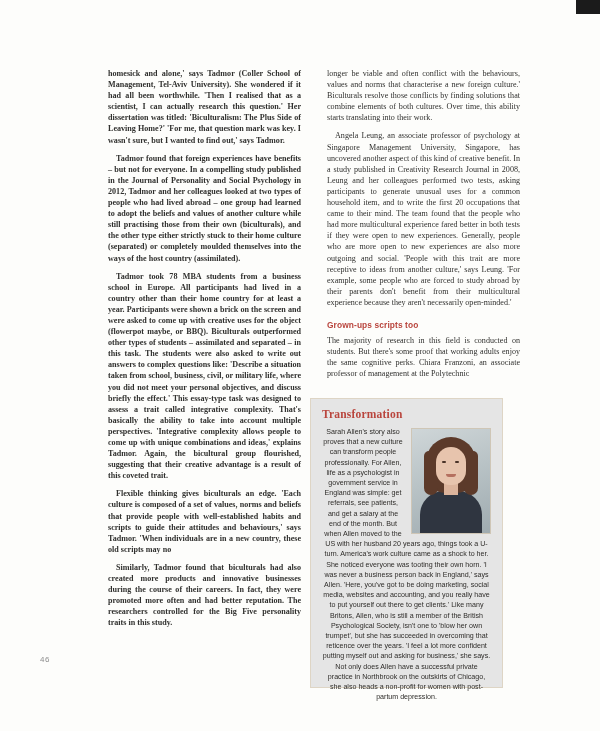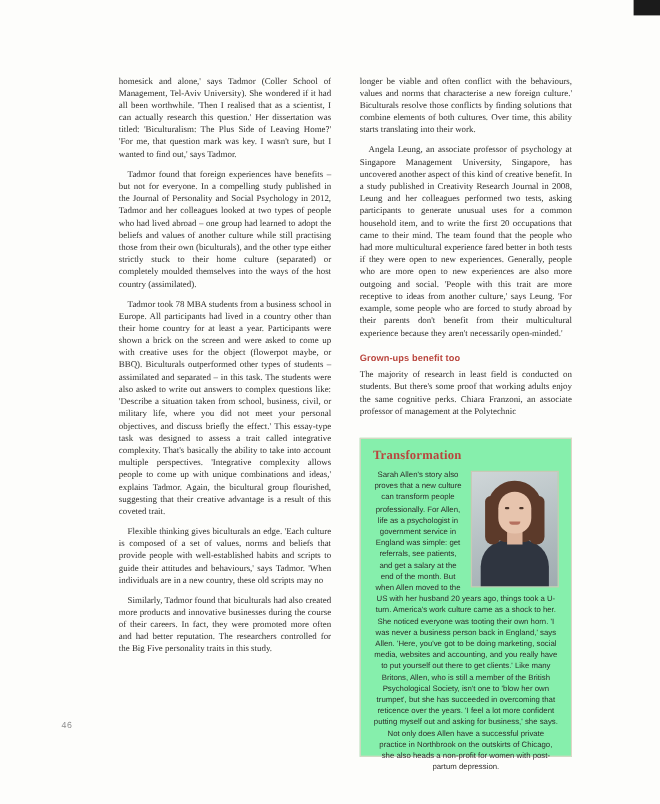--- a/index.html
+++ b/index.html
@@ -32,36 +32,35 @@
   }
   
   .folio {
     position: absolute;
     left: 40px;
     top: 655px;
     font-family: "Liberation Sans", sans-serif;
     font-size: 8px;
     color: #8d8d8d;
     letter-spacing: 0.5px;
-    margin-left: 16px;
   }
 
   .columns {
     position: absolute;
     left: 108px;
     top: 68px;
     width: 412px;
     height: 620px;
   }
   .col {
     position: absolute;
     top: 0;
     width: 193px;
   }
-  .col-left { left: 0; }
+  .col-left { left: 0; font-weight: bold; }
   .col-right { left: 219px; }
 
   p {
     margin: 0 0 7px 0;
     font-size: 8.1px;
     line-height: 11.1px;
     text-align: justify;
     text-indent: 0;
     color: #30302e;
     font-family: "Liberation Serif", serif;
@@ -73,25 +72,25 @@
     font-family: "Liberation Sans", sans-serif;
     font-size: 8.4px;
     font-weight: bold;
     color: #b9453d;
     letter-spacing: 0.1px;
   }
 
   
   .sidebar-box {
     position: absolute;
-    left: 219px;
+    left: 202px;
     top: 330px;
     width: 193px;
     height: 290px;
-    background: #86efac;
+    background: #e5e5e5;
     border: 0.5px solid #ded5c5;
     box-sizing: border-box;
     padding: 9px 11px 10px 11px;
   }
   .sidebar-title {
     font-family: "Liberation Serif", serif;
     font-size: 11.5px;
     font-weight: bold;
     color: #b9453d;
     margin: 0 0 7px 0;
@@ -205,22 +204,22 @@
       <p>homesick and alone,' says Tadmor (Coller School of Management, Tel-Aviv University). She wondered if it had all been worthwhile. 'Then I realised that as a scientist, I can actually research this question.' Her dissertation was titled: 'Biculturalism: The Plus Side of Leaving Home?' 'For me, that question mark was key. I wasn't sure, but I wanted to find out,' says Tadmor.</p>
       <p class="indent">Tadmor found that foreign experiences have benefits – but not for everyone. In a compelling study published in the Journal of Personality and Social Psychology in 2012, Tadmor and her colleagues looked at two types of people who had lived abroad – one group had learned to adopt the beliefs and values of another culture while still practising those from their own (biculturals), and the other type either strictly stuck to their home culture (separated) or completely moulded themselves into the ways of the host country (assimilated).</p>
       <p class="indent">Tadmor took 78 MBA students from a business school in Europe. All participants had lived in a country other than their home country for at least a year. Participants were shown a brick on the screen and were asked to come up with creative uses for the object (flowerpot maybe, or BBQ). Biculturals outperformed other types of students – assimilated and separated – in this task. The students were also asked to write out answers to complex questions like: 'Describe a situation taken from school, business, civil, or military life, where you did not meet your personal objectives, and discuss briefly the effect.' This essay-type task was designed to assess a trait called integrative complexity. That's basically the ability to take into account multiple perspectives. 'Integrative complexity allows people to come up with unique combinations and ideas,' explains Tadmor. Again, the bicultural group flourished, suggesting that their creative advantage is a result of this coveted trait.</p>
       <p class="indent">Flexible thinking gives biculturals an edge. 'Each culture is composed of a set of values, norms and beliefs that provide people with well-established habits and scripts to guide their attitudes and behaviours,' says Tadmor. 'When individuals are in a new country, these old scripts may no</p>
       <p class="indent">Similarly, Tadmor found that biculturals had also created more products and innovative businesses during the course of their careers. In fact, they were promoted more often and had better reputation. The researchers controlled for the Big Five personality traits in this study.</p>
     </div>
 
     <div class="col col-right">
       <p>longer be viable and often conflict with the behaviours, values and norms that characterise a new foreign culture.' Biculturals resolve those conflicts by finding solutions that combine elements of both cultures. Over time, this ability starts translating into their work.</p>
       <p class="indent">Angela Leung, an associate professor of psychology at Singapore Management University, Singapore, has uncovered another aspect of this kind of creative benefit. In a study published in Creativity Research Journal in 2008, Leung and her colleagues performed two tests, asking participants to generate unusual uses for a common household item, and to write the first 20 occupations that came to their mind. The team found that the people who had more multicultural experience fared better in both tests if they were open to new experiences. Generally, people who are more open to new experiences are also more outgoing and social. 'People with this trait are more receptive to ideas from another culture,' says Leung. 'For example, some people who are forced to study abroad by their parents don't benefit from their multicultural experience because they aren't necessarily open-minded.'</p>
-      <h2 class="subhead">Grown-ups benefit too</h2>
-      <p>The majority of research in least field is conducted on students. But there's some proof that working adults enjoy the same cognitive perks. Chiara Franzoni, an associate professor of management at the Polytechnic</p>
+      <h2 class="subhead">Grown-ups scripts too</h2>
+      <p>The majority of research in this field is conducted on students. But there's some proof that working adults enjoy the same cognitive perks. Chiara Franzoni, an associate professor of management at the Polytechnic</p>
     </div>
 
     <div class="sidebar-box clearfix">
       <div class="sidebar-title">Transformation</div>
       <div class="portrait">
         <div class="body"></div>
         <div class="hair"></div>
         <div class="hair-side-l"></div>
         <div class="hair-side-r"></div>
         <div class="neck"></div>

